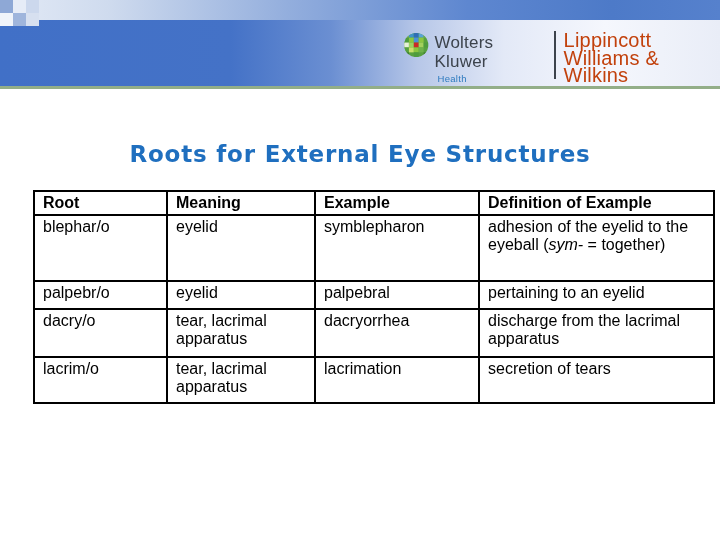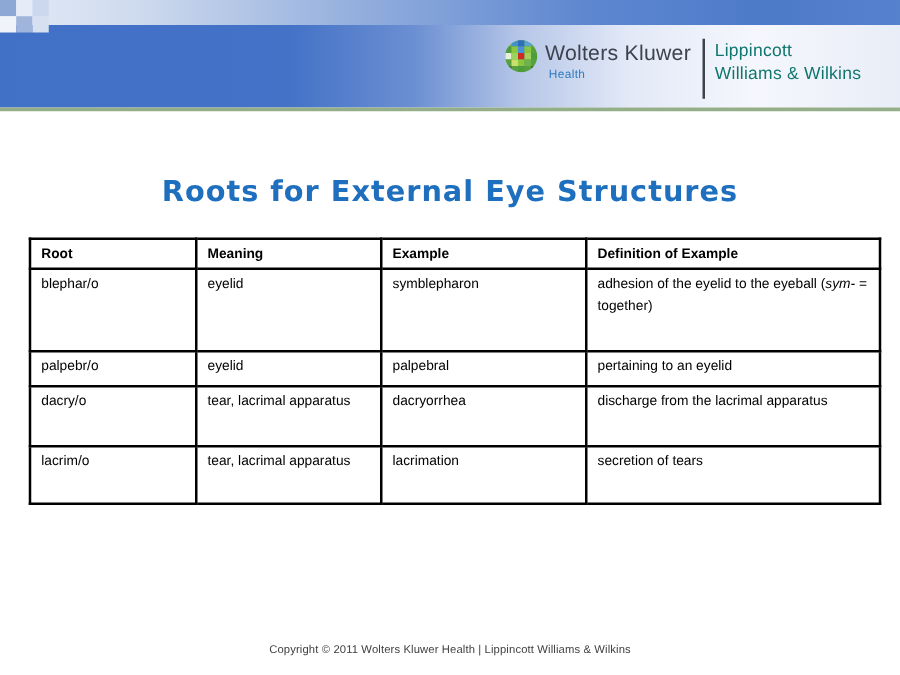--- a/index.html
+++ b/index.html
@@ -21,32 +21,32 @@
   .checker div{position:absolute;width:13px;height:13px;}
   .c11{left:0;top:0;background:#8ea8d6;}  .c12{left:13px;top:0;background:#e6ecf7;}  .c13{left:26px;top:0;background:#ccd8ed;}
   .c21{left:0;top:13px;background:#f0f4fa;} .c22{left:13px;top:13px;background:#9fb5dc;} .c23{left:26px;top:13px;background:#d7e0f0;}
   
   .logo{position:absolute;left:404px;top:30px;height:52px;display:flex;align-items:flex-start;}
   .globe{width:26px;height:26px;margin-top:2px;}
   .wk-block{margin-left:6px;margin-top:3px;}
   .wk-name{font-size:17px;color:#3c434c;letter-spacing:0.2px;line-height:19px;}
   .wk-health{font-size:9.5px;color:#2e7bbf;margin-left:3px;margin-top:2px;letter-spacing:0.3px;}
   .logo-divider{width:2px;height:48px;background:#3c434c;margin:1px 8px 0 9px;}
-  .lww-block{font-size:14px;color:#0f766e;line-height:17.5px;margin-top:2px;letter-spacing:0.2px;}
+  .lww-block{font-size:20px;color:#c2410c;line-height:17.5px;margin-top:2px;letter-spacing:0.2px;}
   
   .title{
     position:absolute;left:0;top:141px;width:720px;text-align:center;
     font-family:"DejaVu Sans","Liberation Sans",sans-serif;
     font-weight:bold;font-size:23px;letter-spacing:0.8px;color:#1f6fbf;
   }
   
   table.roots{
-    position:absolute;left:23px;top:190px;width:680px;
+    position:absolute;left:33px;top:190px;width:680px;
     border-collapse:collapse;table-layout:fixed;
-    font-size:11px;line-height:18px;color:#000;
+    font-size:16px;line-height:18px;color:#000;
   }
   table.roots th,table.roots td{
     border:2px solid #000;vertical-align:top;text-align:left;
     padding:2px 8px 2px 8px;overflow:hidden;
   }
   table.roots th{font-weight:bold;}
   td.def{padding-right:28px;}
   .it{font-style:italic;}
   tr.h{height:24px;} tr.r1{height:66px;} tr.r2{height:28px;} tr.r3{height:48px;} tr.r4{height:28px;} tr.r5{height:46px;}
   
@@ -151,15 +151,14 @@
     </tr>
     <tr class="r5">
       <td>lacrim/o</td>
       <td>tear, lacrimal apparatus</td>
       <td>lacrimation</td>
       <td class="def"><span>secretion of tears</span><span class="it"></span><span></span></td>
     </tr>
   </tbody>
     </table>
 
-  <div class="footer">Copyright © 2011 Wolters Kluwer Health | Lippincott Williams &amp; Wilkins</div>
 
 </div>
 
 </body></html>

